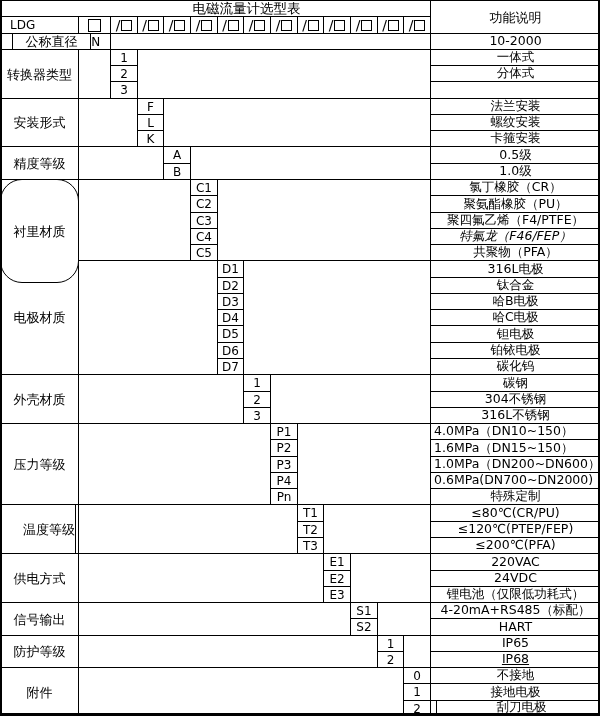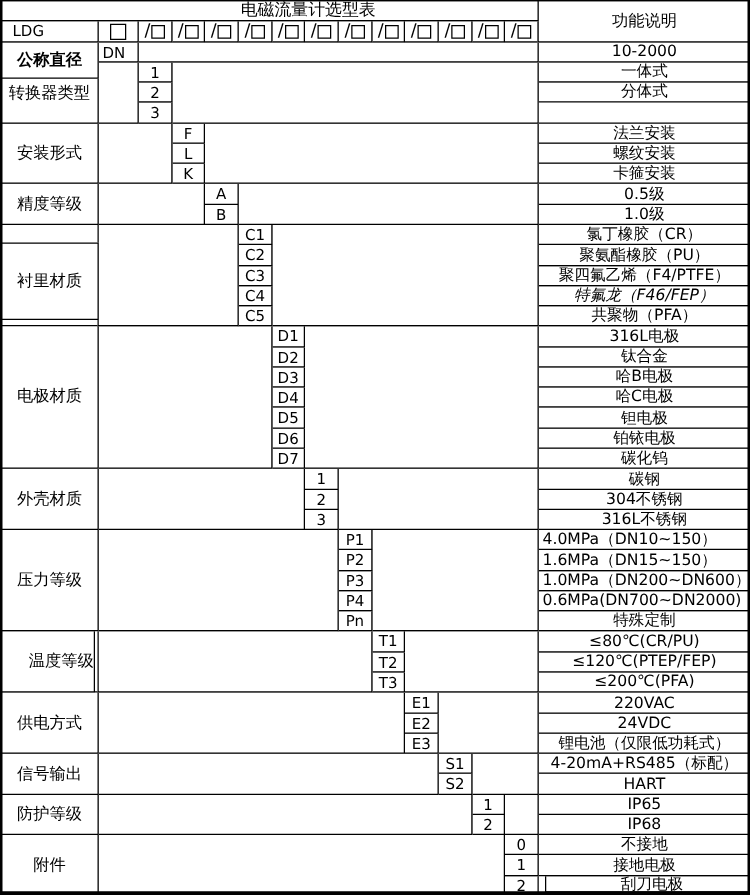--- a/index.html
+++ b/index.html
@@ -33,21 +33,21 @@
 
 <div class="stage" style="--bd: #000000; --bg: #ffffff; --fg: #000000;">
     <div class="cell fn" style="left: 436px; top: 700px; width: 171px; height: 14px;">刮刀电极</div>
     <div class="cell fn" style="left: 430px; top: 683px; width: 171px; height: 18px;">接地电极</div>
     <div class="cell fn" style="left: 430px; top: 667px; width: 171px; height: 17px;">不接地</div>
     <div class="cell code" style="left: 403px; top: 700px; width: 28px; height: 17px;">2</div>
     <div class="cell code" style="left: 403px; top: 683px; width: 28px; height: 18px;">1</div>
     <div class="cell code" style="left: 403px; top: 667px; width: 28px; height: 17px;">0</div>
     <div class="cell" style="left: 78px; top: 667px; width: 326px; height: 50px;"></div>
     <div class="cell" style="left: 0px; top: 667px; width: 79px; height: 50px;">附件</div>
-    <div class="cell fn" style="left: 430px; top: 651px; width: 171px; height: 17px;">IP68</div>
+    <div class="cell fn" style="left: 430px; top: 651px; width: 171px; height: 17px; text-decoration: underline;">IP68</div>
     <div class="cell fn" style="left: 430px; top: 635px; width: 171px; height: 17px;">IP65</div>
     <div class="cell" style="left: 403px; top: 635px; width: 28px; height: 33px;"></div>
     <div class="cell code" style="left: 377px; top: 651px; width: 27px; height: 17px;">2</div>
     <div class="cell code" style="left: 377px; top: 635px; width: 27px; height: 17px;">1</div>
     <div class="cell" style="left: 78px; top: 635px; width: 300px; height: 33px;"></div>
     <div class="cell" style="left: 0px; top: 635px; width: 79px; height: 33px;">防护等级</div>
     <div class="cell fn" style="left: 430px; top: 618px; width: 171px; height: 18px;">HART</div>
     <div class="cell fn" style="left: 430px; top: 602px; width: 171px; height: 17px;">4-20mA+RS485（标配）</div>
     <div class="cell" style="left: 377px; top: 602px; width: 54px; height: 34px;"></div>
     <div class="cell code" style="left: 350px; top: 618px; width: 28px; height: 18px;">S2</div>
@@ -116,21 +116,21 @@
     <div class="cell fn" style="left: 430px; top: 212px; width: 171px; height: 17px; text-align: right;">聚四氟乙烯（F4/PTFE）</div>
     <div class="cell fn" style="left: 430px; top: 195px; width: 171px; height: 18px;">聚氨酯橡胶（PU）</div>
     <div class="cell fn" style="left: 430px; top: 179px; width: 171px; height: 17px;">氯丁橡胶（CR）</div>
     <div class="cell" style="left: 217px; top: 179px; width: 214px; height: 82px;"></div>
     <div class="cell code" style="left: 190px; top: 244px; width: 28px; height: 17px;">C5</div>
     <div class="cell code" style="left: 190px; top: 228px; width: 28px; height: 17px;">C4</div>
     <div class="cell code" style="left: 190px; top: 212px; width: 28px; height: 17px;">C3</div>
     <div class="cell code" style="left: 190px; top: 195px; width: 28px; height: 18px;">C2</div>
     <div class="cell code" style="left: 190px; top: 179px; width: 28px; height: 17px;">C1</div>
     <div class="cell" style="left: 78px; top: 179px; width: 113px; height: 82px;"></div>
-    <div class="cell" style="left: 0px; top: 194px; width: 79px; height: 62px;">衬里材质</div>
+    <div class="cell" style="left: 0px; top: 179px; width: 79px; height: 104px; border-radius: 22px;">衬里材质</div>
     <div class="cell fn" style="left: 430px; top: 163px; width: 171px; height: 17px;">1.0级</div>
     <div class="cell fn" style="left: 430px; top: 146px; width: 171px; height: 18px;">0.5级</div>
     <div class="cell" style="left: 190px; top: 146px; width: 241px; height: 34px;"></div>
     <div class="cell code" style="left: 163px; top: 163px; width: 28px; height: 17px;">B</div>
     <div class="cell code" style="left: 163px; top: 146px; width: 28px; height: 18px;">A</div>
     <div class="cell" style="left: 78px; top: 146px; width: 86px; height: 34px;"></div>
     <div class="cell" style="left: 0px; top: 146px; width: 79px; height: 34px;">精度等级</div>
     <div class="cell fn" style="left: 430px; top: 130px; width: 171px; height: 17px;">卡箍安装</div>
     <div class="cell fn" style="left: 430px; top: 114px; width: 171px; height: 17px;">螺纹安装</div>
     <div class="cell fn" style="left: 430px; top: 98px; width: 171px; height: 17px;">法兰安装</div>
@@ -144,21 +144,21 @@
     <div class="cell fn" style="left: 430px; top: 49px; width: 171px; height: 17px;">一体式</div>
     <div class="cell" style="left: 137px; top: 49px; width: 294px; height: 50px;"></div>
     <div class="cell code" style="left: 110px; top: 81px; width: 28px; height: 18px;">3</div>
     <div class="cell code" style="left: 110px; top: 65px; width: 28px; height: 17px;">2</div>
     <div class="cell code" style="left: 110px; top: 49px; width: 28px; height: 17px;">1</div>
     <div class="cell" style="left: 78px; top: 49px; width: 33px; height: 50px;"></div>
     <div class="cell" style="left: 0px; top: 49px; width: 79px; height: 50px;">转换器类型</div>
     <div class="cell fn" style="left: 430px; top: 33px; width: 171px; height: 17px;">10-2000</div>
     <div class="cell" style="left: 110px; top: 33px; width: 321px; height: 17px;"></div>
     <div class="cell code left" style="left: 78px; top: 33px; width: 33px; height: 17px;">DN</div>
-    <div class="cell" style="left: 0px; top: 33px; width: 79px; height: 30px; font-weight: bold;">公称直径</div>
+    <div class="cell" style="left: 12px; top: 33px; width: 79px; height: 17px;">公称直径</div>
     <div class="cell" style="left: 403px; top: 16px; width: 28px; height: 18px;">
       <span class="slash">/</span>
       <span class="sq"></span>
     </div>
     <div class="cell" style="left: 377px; top: 16px; width: 27px; height: 18px;">
       <span class="slash">/</span>
       <span class="sq"></span>
     </div>
     <div class="cell" style="left: 350px; top: 16px; width: 28px; height: 18px;">
       <span class="slash">/</span>

